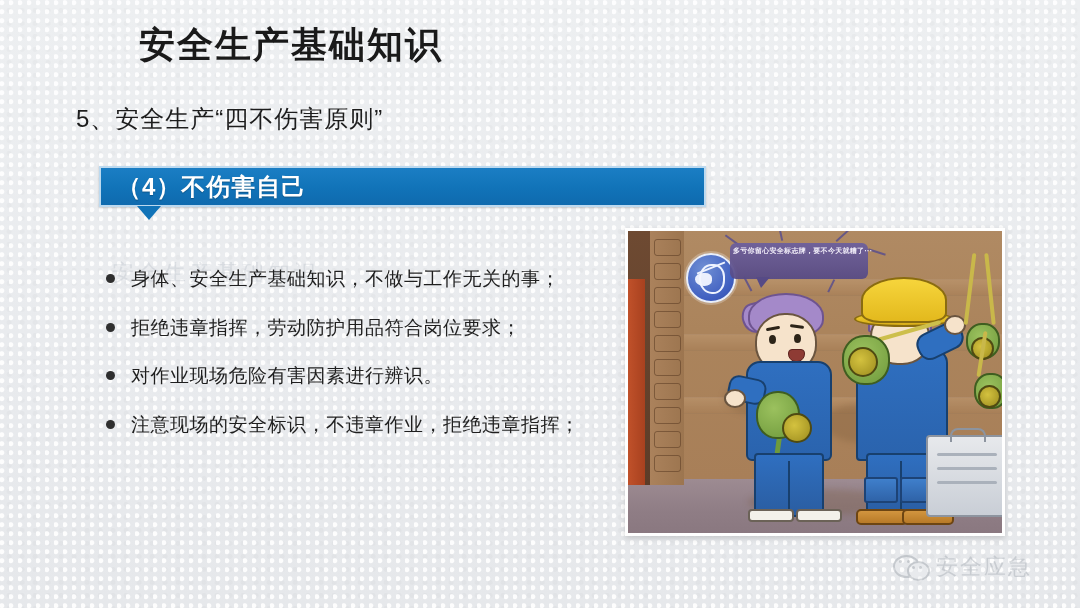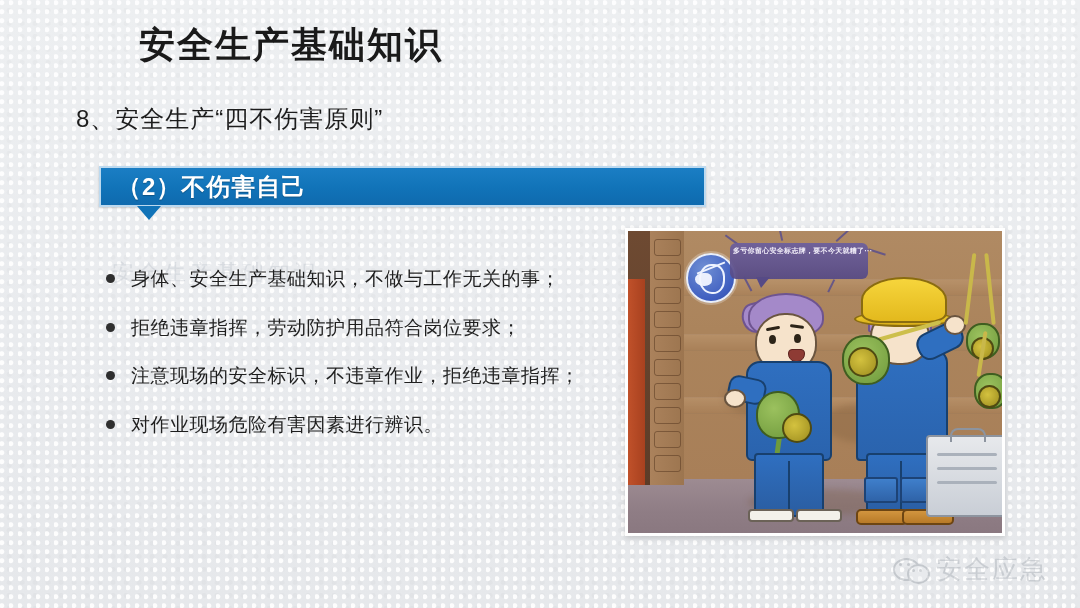--- a/index.html
+++ b/index.html
@@ -325,57 +325,57 @@
   .wc-big{
     position:absolute;left:0;top:0;width:23px;height:19px;
     border:2px solid #8e959d;border-radius:50%;
   }
   .wc-small{
     position:absolute;left:14px;top:6px;width:19px;height:16px;
     border:2px solid #8e959d;border-radius:50%;background:#eceef1;
   }
   .wc-dot{position:absolute;width:3px;height:3px;background:#8e959d;border-radius:50%;}
   .footer-text{
-    font-size:26px;color:#9aa1a9;letter-spacing:2px;white-space:nowrap;
+    font-size:22px;color:#9aa1a9;letter-spacing:2px;white-space:nowrap;
   }
 </style>
 </head>
 <body>
 
 <div id="slide">
 
   <div class="title">安全生产基础知识</div>
 
-  <div class="subtitle">8、安全生产“四不伤害原则”</div>
+  <div class="subtitle">5、安全生产“四不伤害原则”</div>
 
   <div class="banner-wrap">
     <div class="banner">
-      <div class="banner-label">（2）不伤害自己</div>
+      <div class="banner-label">（4）不伤害自己</div>
     </div>
     <div class="banner-arrow"></div>
   </div>
 
   <div class="wm-text">安全生产基础知识</div>
 
   <div class="bullets">
     <div class="bullet">
       <span class="dot"></span>
       <span class="txt">身体、安全生产基础知识，不做与工作无关的事；</span>
     </div>
     <div class="bullet">
       <span class="dot"></span>
       <span class="txt">拒绝违章指挥，劳动防护用品符合岗位要求；</span>
     </div>
     <div class="bullet">
       <span class="dot"></span>
-      <span class="txt">注意现场的安全标识，不违章作业，拒绝违章指挥；</span>
+      <span class="txt">对作业现场危险有害因素进行辨识。</span>
     </div>
     <div class="bullet">
       <span class="dot"></span>
-      <span class="txt">对作业现场危险有害因素进行辨识。</span>
+      <span class="txt">注意现场的安全标识，不违章作业，拒绝违章指挥；</span>
     </div>
   </div>
 
   <div class="illo">
     <div class="illo-inner">
 
       <div class="wall"></div>
       <div class="wall-plank" style="top:16%"></div>
       <div class="wall-plank" style="top:34%"></div>
       <div class="wall-plank" style="top:55%"></div>

